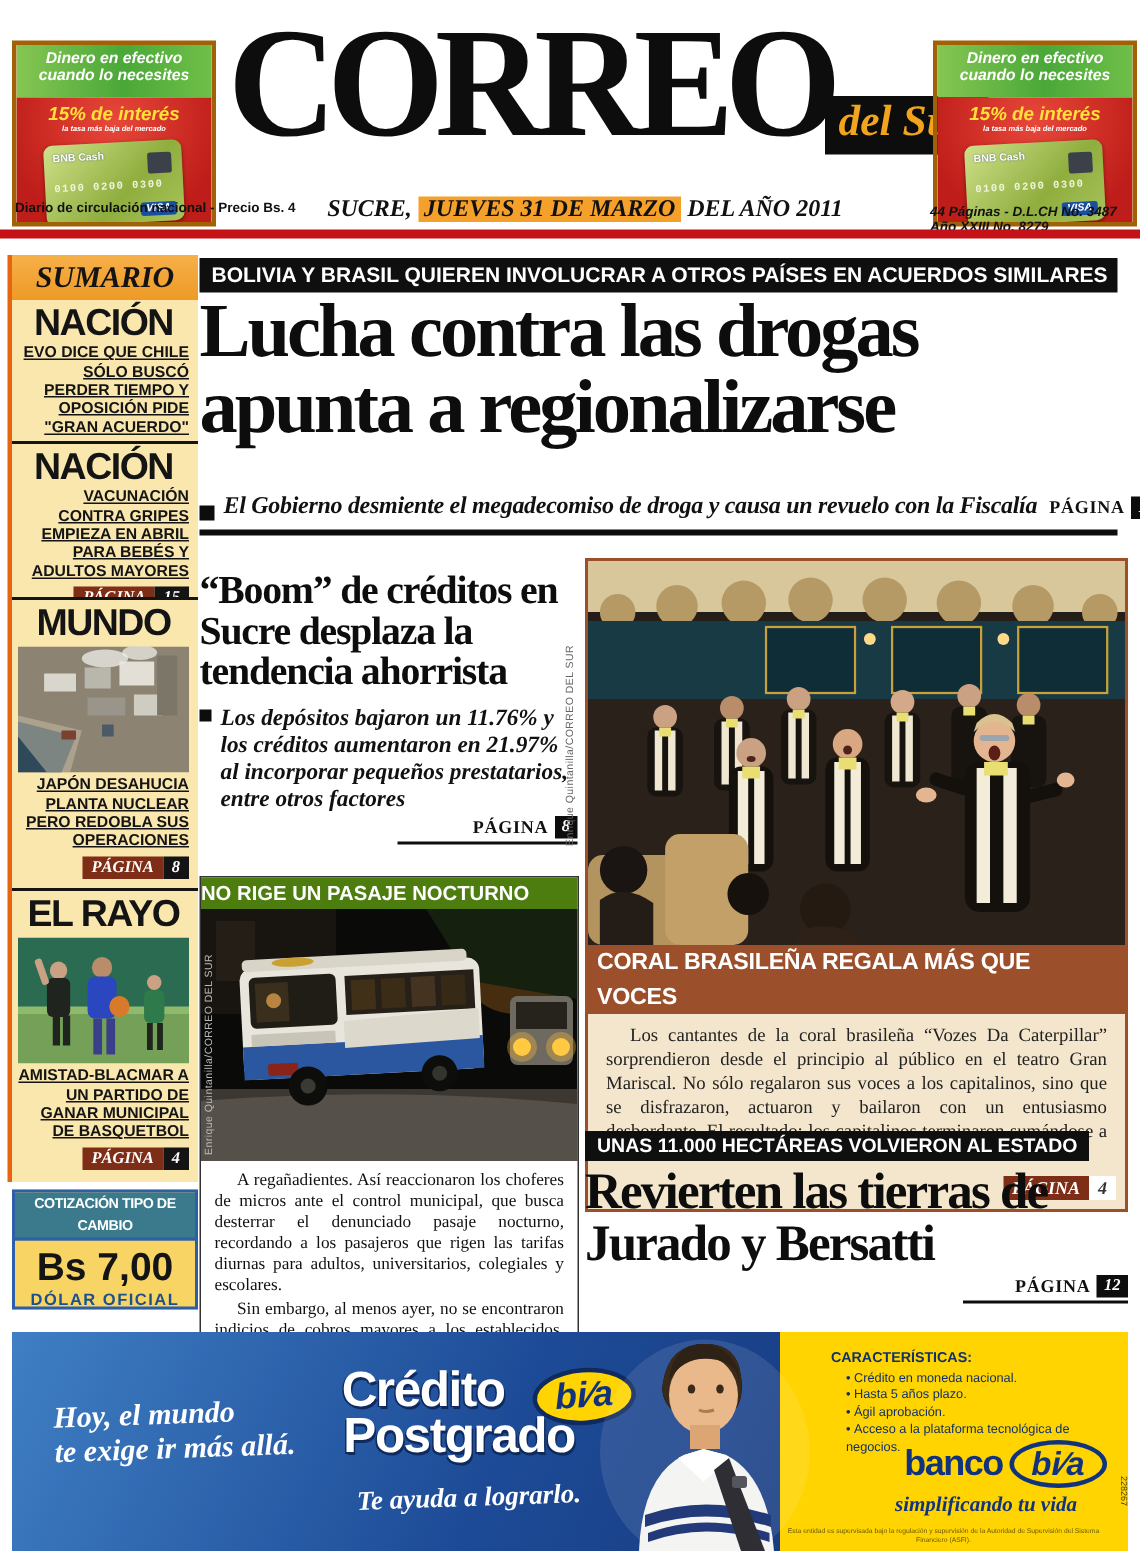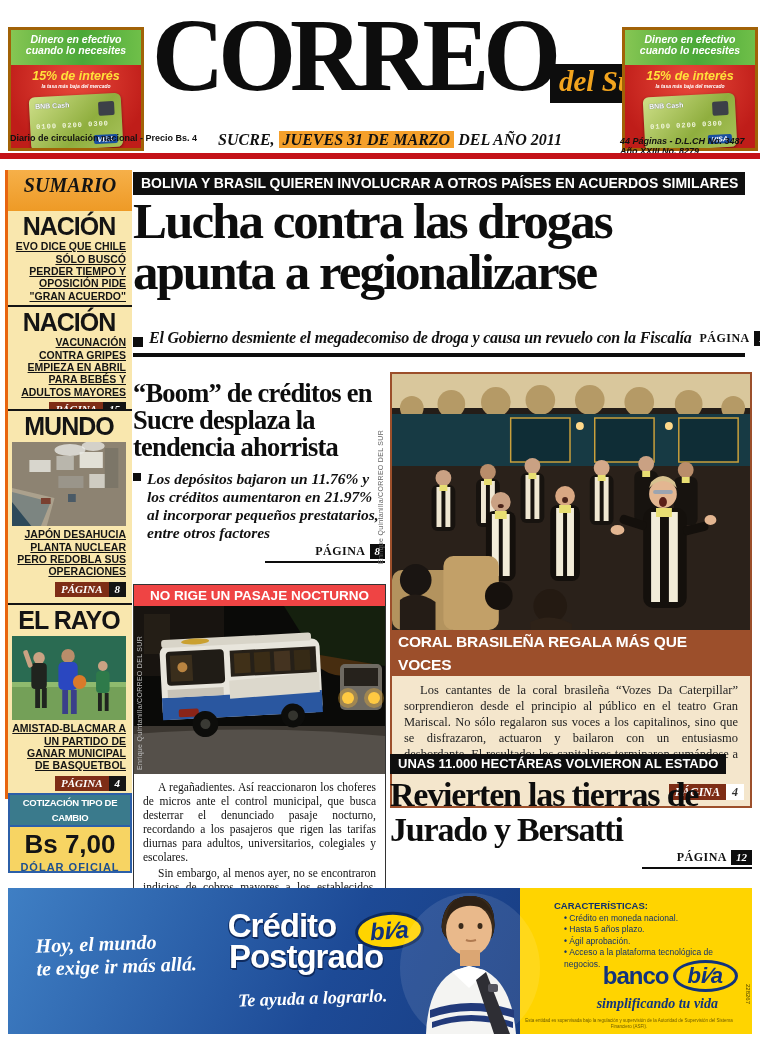--- a/index.html
+++ b/index.html
@@ -25,21 +25,21 @@
   .delsur{position:absolute;left:398px;top:58px;background:#0d0d0d;color:#f2a41e;
         font:italic 700 29px "Liberation Serif",serif;padding:1px 14px 5px 9px;white-space:nowrap;}
   .infoline{position:absolute;top:133px;font-weight:700;}
   .info-left{left:10px;font-size:9px;}
   .info-center{left:200px;width:380px;text-align:center;font:italic 800 16px "Liberation Serif",serif;top:131px;}
   .info-center .hl{background:#f5a02b;padding:0 4px;}
   .info-right{left:620px;font:italic 700 9px "Liberation Sans",sans-serif;top:136px;}
   .redrule{position:absolute;left:0;top:153px;width:760px;height:6px;background:#c41218;}
   
   .sidebar{position:absolute;left:5px;top:170px;width:127px;border-left:3px solid #e8650f;box-sizing:border-box;}
-  .sum-head{background:linear-gradient(180deg,#f6b049,#ee9a26);height:41px;text-align:center;
+  .sum-head{background:linear-gradient(180deg,#f6b049,#ee9a26);height:30px;text-align:center;
         font:italic 800 20px/30px "Liberation Serif",serif;color:#141414;}
   .sum-panel{background:#f9e7ae;}
   .sum-sec{box-sizing:border-box;padding:2px 6px 4px 4px;border-bottom:2px solid #141414;overflow:hidden;}
   .sum-sec:last-child{border-bottom:none;}
   .sum-title{text-align:center;font:800 25px/1.05 "Liberation Sans",sans-serif;letter-spacing:-1px;color:#141414;}
   .sum-text{text-align:right;font:800 10.5px/1.18 "Liberation Sans",sans-serif;color:#141414;margin-top:1px;text-decoration:underline;}
   .pager{display:flex;justify-content:flex-end;margin-top:4px;}
   .pg-label{background:#7e2d16;color:#fff;font:italic 800 11px/15px "Liberation Serif",serif;padding:0 6px;}
   .pg-num{background:#141414;color:#fff;font:italic 800 11px/15px "Liberation Serif",serif;padding:0 6px;}
   .sum-photo{display:block;width:100%;height:84px;margin:3px 0 2px;}
@@ -72,21 +72,21 @@
   
   .coral{position:absolute;left:390px;top:372px;width:362px;border:2px solid #9c4f2b;box-sizing:border-box;background:#f4e6cc;}
   .coral-photo{display:block;width:100%;height:256px;}
   .coral-bar{background:#9c4f2b;color:#fff;font:800 15.5px/23px "Liberation Sans",sans-serif;padding:0 6px;letter-spacing:-0.2px;}
   .coral-text{padding:7px 12px 4px;font:400 12.5px/1.27 "Liberation Serif",serif;text-align:justify;text-indent:16px;color:#222;}
   .coral-pager{display:flex;justify-content:flex-end;padding:2px 6px 6px;}
   .coral-pager .pg-label{font-size:12px;line-height:16px;}
   .coral-pager .pg-numw{background:#fff;color:#333;font:italic 800 12px/16px "Liberation Serif",serif;padding:0 6px;}
   
   .bus{position:absolute;left:133px;top:584px;width:253px;border:1px solid #333;box-sizing:border-box;background:#fff;}
-  .bus-head{background:#ef4444;color:#fff;text-align:center;font:800 13.5px/21px "Liberation Sans",sans-serif;}
+  .bus-head{background:#4d7c0f;color:#fff;text-align:left;font:800 13.5px/21px "Liberation Sans",sans-serif;}
   .bus-photo-wrap{position:relative;}
   .bus-photo{display:block;width:100%;height:168px;}
   .credit-bus{position:absolute;left:2px;top:4px;height:160px;color:#bbb;}
   .bus-body{padding:6px 9px 4px;font:400 11.5px/1.22 "Liberation Serif",serif;text-align:justify;}
   .bus-body p{margin:0 0 2px;text-indent:15px;}
   .bus-pager{display:flex;justify-content:flex-end;align-items:center;padding:2px 8px 6px;}
   .pg-orange{background:#f5a41f;color:#141414;font:italic 800 13px/17px "Liberation Serif",serif;padding:0 6px;}
   .pg-plain{color:#141414;font:italic 800 13px/17px "Liberation Serif",serif;padding:0 5px;}
   
   .tierras{position:absolute;left:390px;top:754px;width:362px;}

